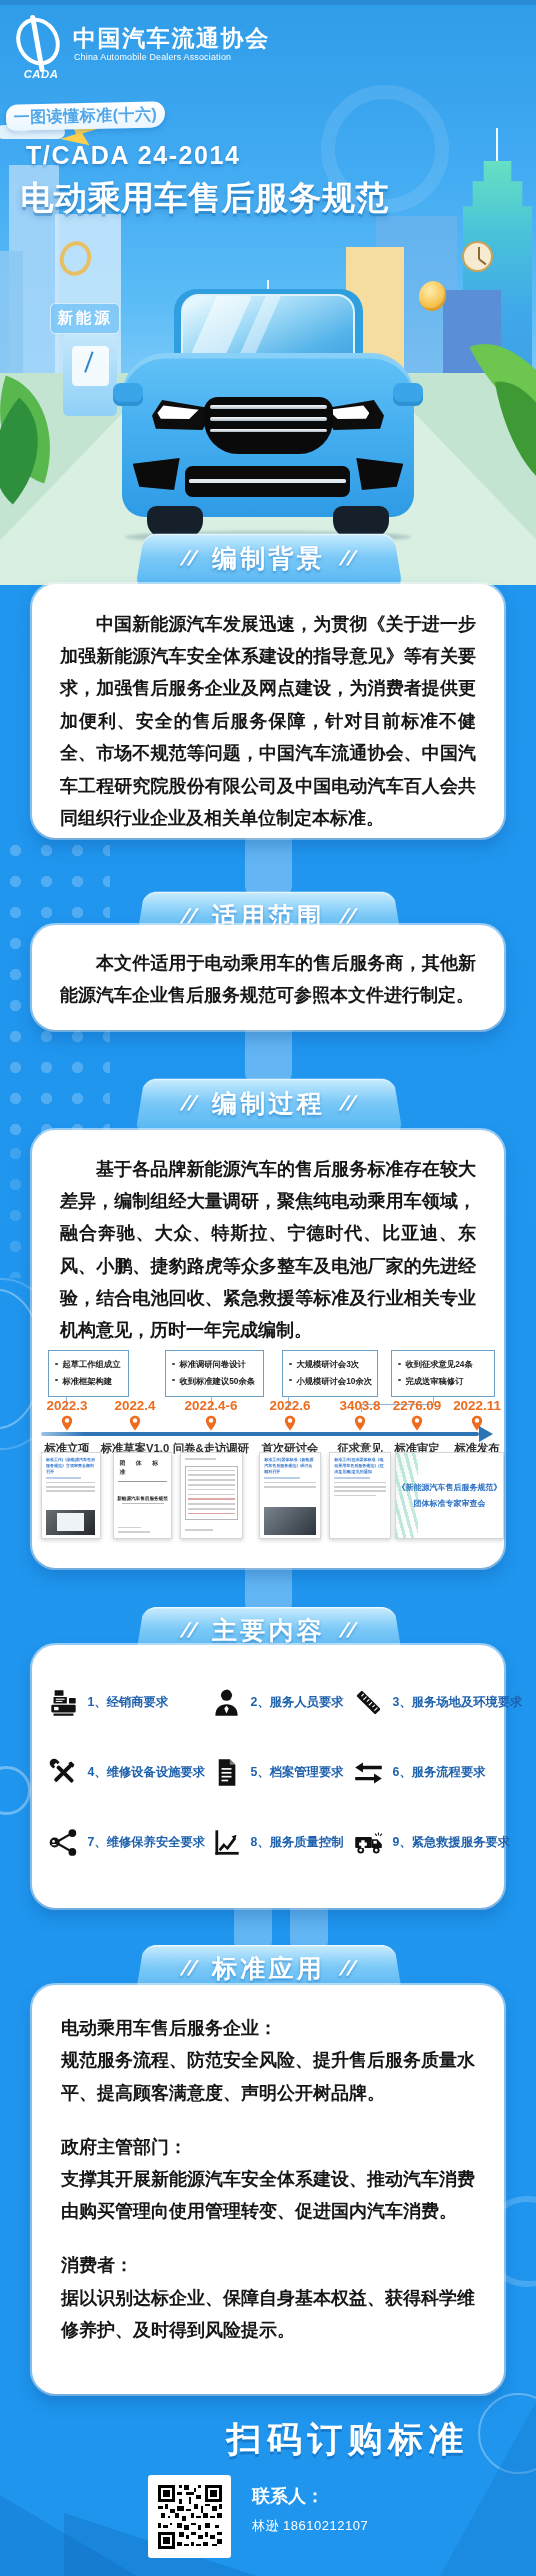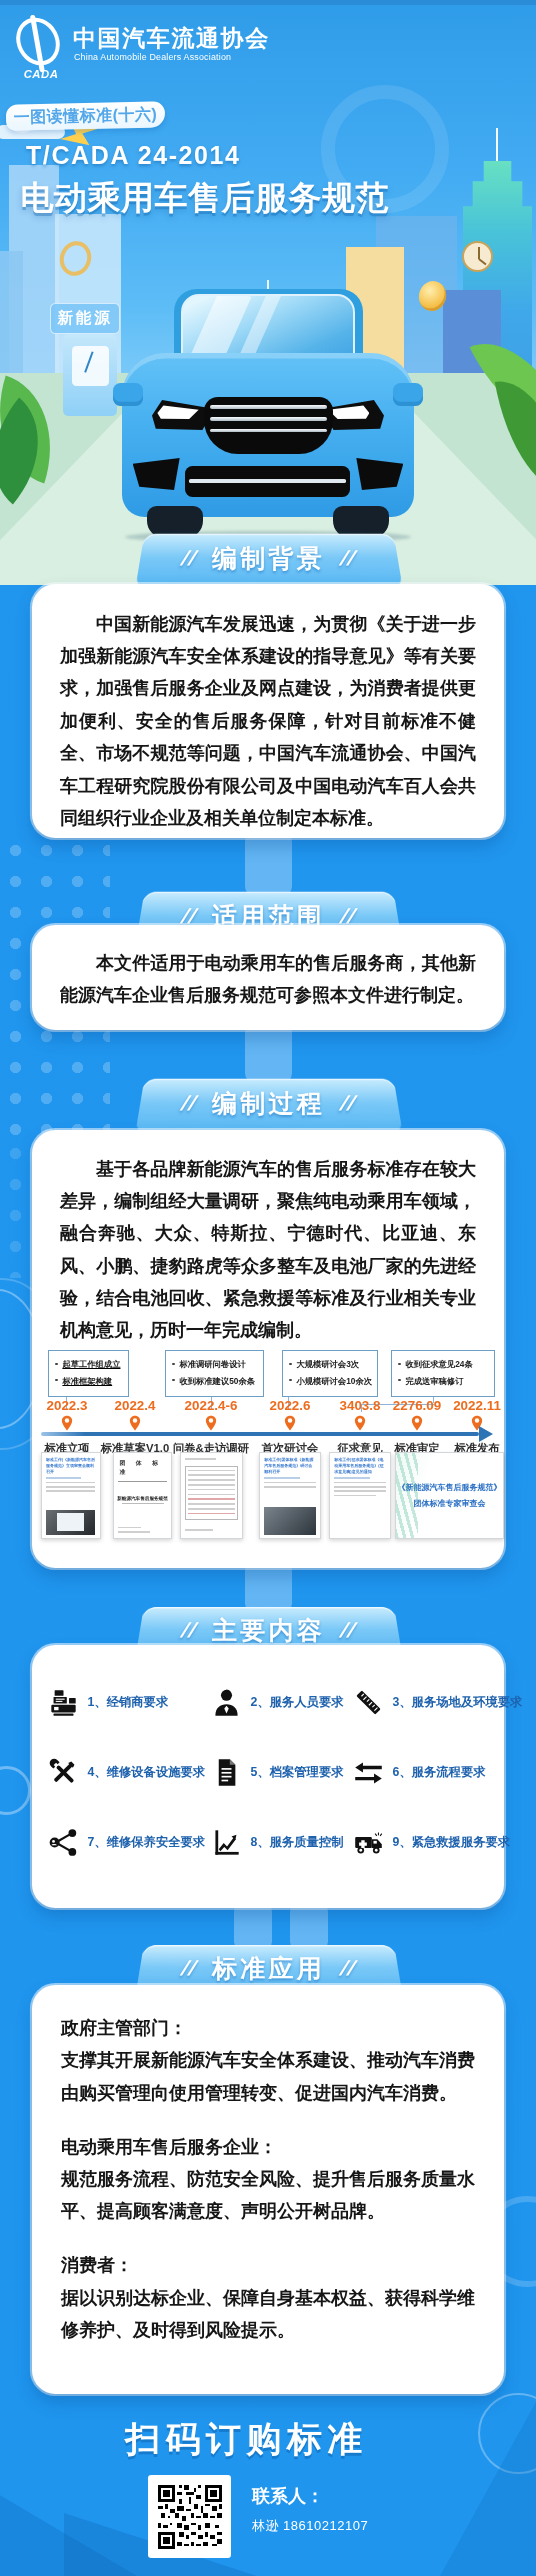--- a/index.html
+++ b/index.html
@@ -156,21 +156,21 @@
   .citem { display:flex; align-items:center; gap:8.6px;margin-top:12px; }
   .citem svg { flex:0 0 auto; }
   .citem .lb { color:#1e61ad; font-size:12.3px; font-weight:900; white-space:nowrap; }
 
   
   .agroup { margin-bottom:21.5px; }
   .agroup .h { font-size:18px; font-weight:bold; color:#161616; line-height:1.8; }
   .agroup .b { font-size:18px; font-weight:bold; color:#161616; line-height:1.8; text-align:justify; }
 
   
-  .foot-title { position:absolute; left:12px; top:2416px; width:469px; text-align:center; color:#fff;
+  .foot-title { position:absolute; left:0; top:2416px; width:469px; text-align:right; color:#fff;
                 font-size:35px; font-weight:900; letter-spacing:5.4px; text-shadow:0 3.2px 0 rgba(14,90,165,.45); z-index:3; }
   .qr-card { position:absolute; left:148px; top:2475px; width:83px; height:83px; background:#fff; border-radius:3.2px;
              display:flex; align-items:center; justify-content:center; z-index:3; }
   .contact-label { position:absolute; left:252px; top:2484px; color:#fff; font-size:18px; font-weight:900; z-index:3; }
   .contact-num { position:absolute; left:252px; top:2517px; color:#fff; font-size:13px; font-weight:400; letter-spacing:0.5px; z-index:3; }
 </style>
 </head>
 <body>
 
 <div class="poster">
@@ -294,21 +294,21 @@
     <div class="trap"></div>
     <div class="t">
         <span class="slash">//</span>
         <span>编制过程</span>
         <span class="slash">//</span>
       </div>
   </div>
   <div class="card" style="top:1130px;height:438px;">
     <p class="txt ind" style="padding-top:22.5px;">基于各品牌新能源汽车的售后服务标准存在较大差异，编制组经大量调研，聚焦纯电动乘用车领域，融合奔驰、大众、特斯拉、宁德时代、比亚迪、东风、小鹏、捷豹路虎等众多整车及电池厂家的先进经验，结合电池回收、紧急救援等标准及行业相关专业机构意见，历时一年完成编制。</p>
 
-    <div class="pbox" style="left:16px;top:220px;width:81px;height:47px;text-decoration:underline;">
+    <div class="pbox" style="left:16px;top:220px;width:81px;height:47px;">
       <ul>
           <li>起草工作组成立</li>
           <li>标准框架构建</li>
         </ul>
     </div>
     <div class="pbox" style="left:133px;top:220px;width:99px;height:47px;">
       <ul>
           <li>标准调研问卷设计</li>
           <li>收到标准建议50余条</li>
         </ul>
@@ -585,26 +585,26 @@
   <div class="sec-head" style="top:1939px;height:59px;">
     <div class="trap"></div>
     <div class="t">
         <span class="slash">//</span>
         <span>标准应用</span>
         <span class="slash">//</span>
       </div>
   </div>
   <div class="card" style="top:1985px;height:409px;padding:27px 29px 0;">
     <div class="agroup">
+      <div class="h">电动乘用车售后服务企业：</div>
+      <div class="b">规范服务流程、防范安全风险、提升售后服务质量水平、提高顾客满意度、声明公开树品牌。</div>
+    </div>
+    <div class="agroup">
       <div class="h">政府主管部门：</div>
       <div class="b">支撑其开展新能源汽车安全体系建设、推动汽车消费由购买管理向使用管理转变、促进国内汽车消费。</div>
-    </div>
-    <div class="agroup">
-      <div class="h">电动乘用车售后服务企业：</div>
-      <div class="b">规范服务流程、防范安全风险、提升售后服务质量水平、提高顾客满意度、声明公开树品牌。</div>
     </div>
     <div class="agroup">
       <div class="h">消费者：</div>
       <div class="b">据以识别达标企业、保障自身基本权益、获得科学维修养护、及时得到风险提示。</div>
     </div>
   </div>
 
   <div class="foot-title">扫码订购标准</div>
   <div class="qr-card">
     <svg width="68" height="68" viewBox="0 0 29 29" shape-rendering="crispEdges">

